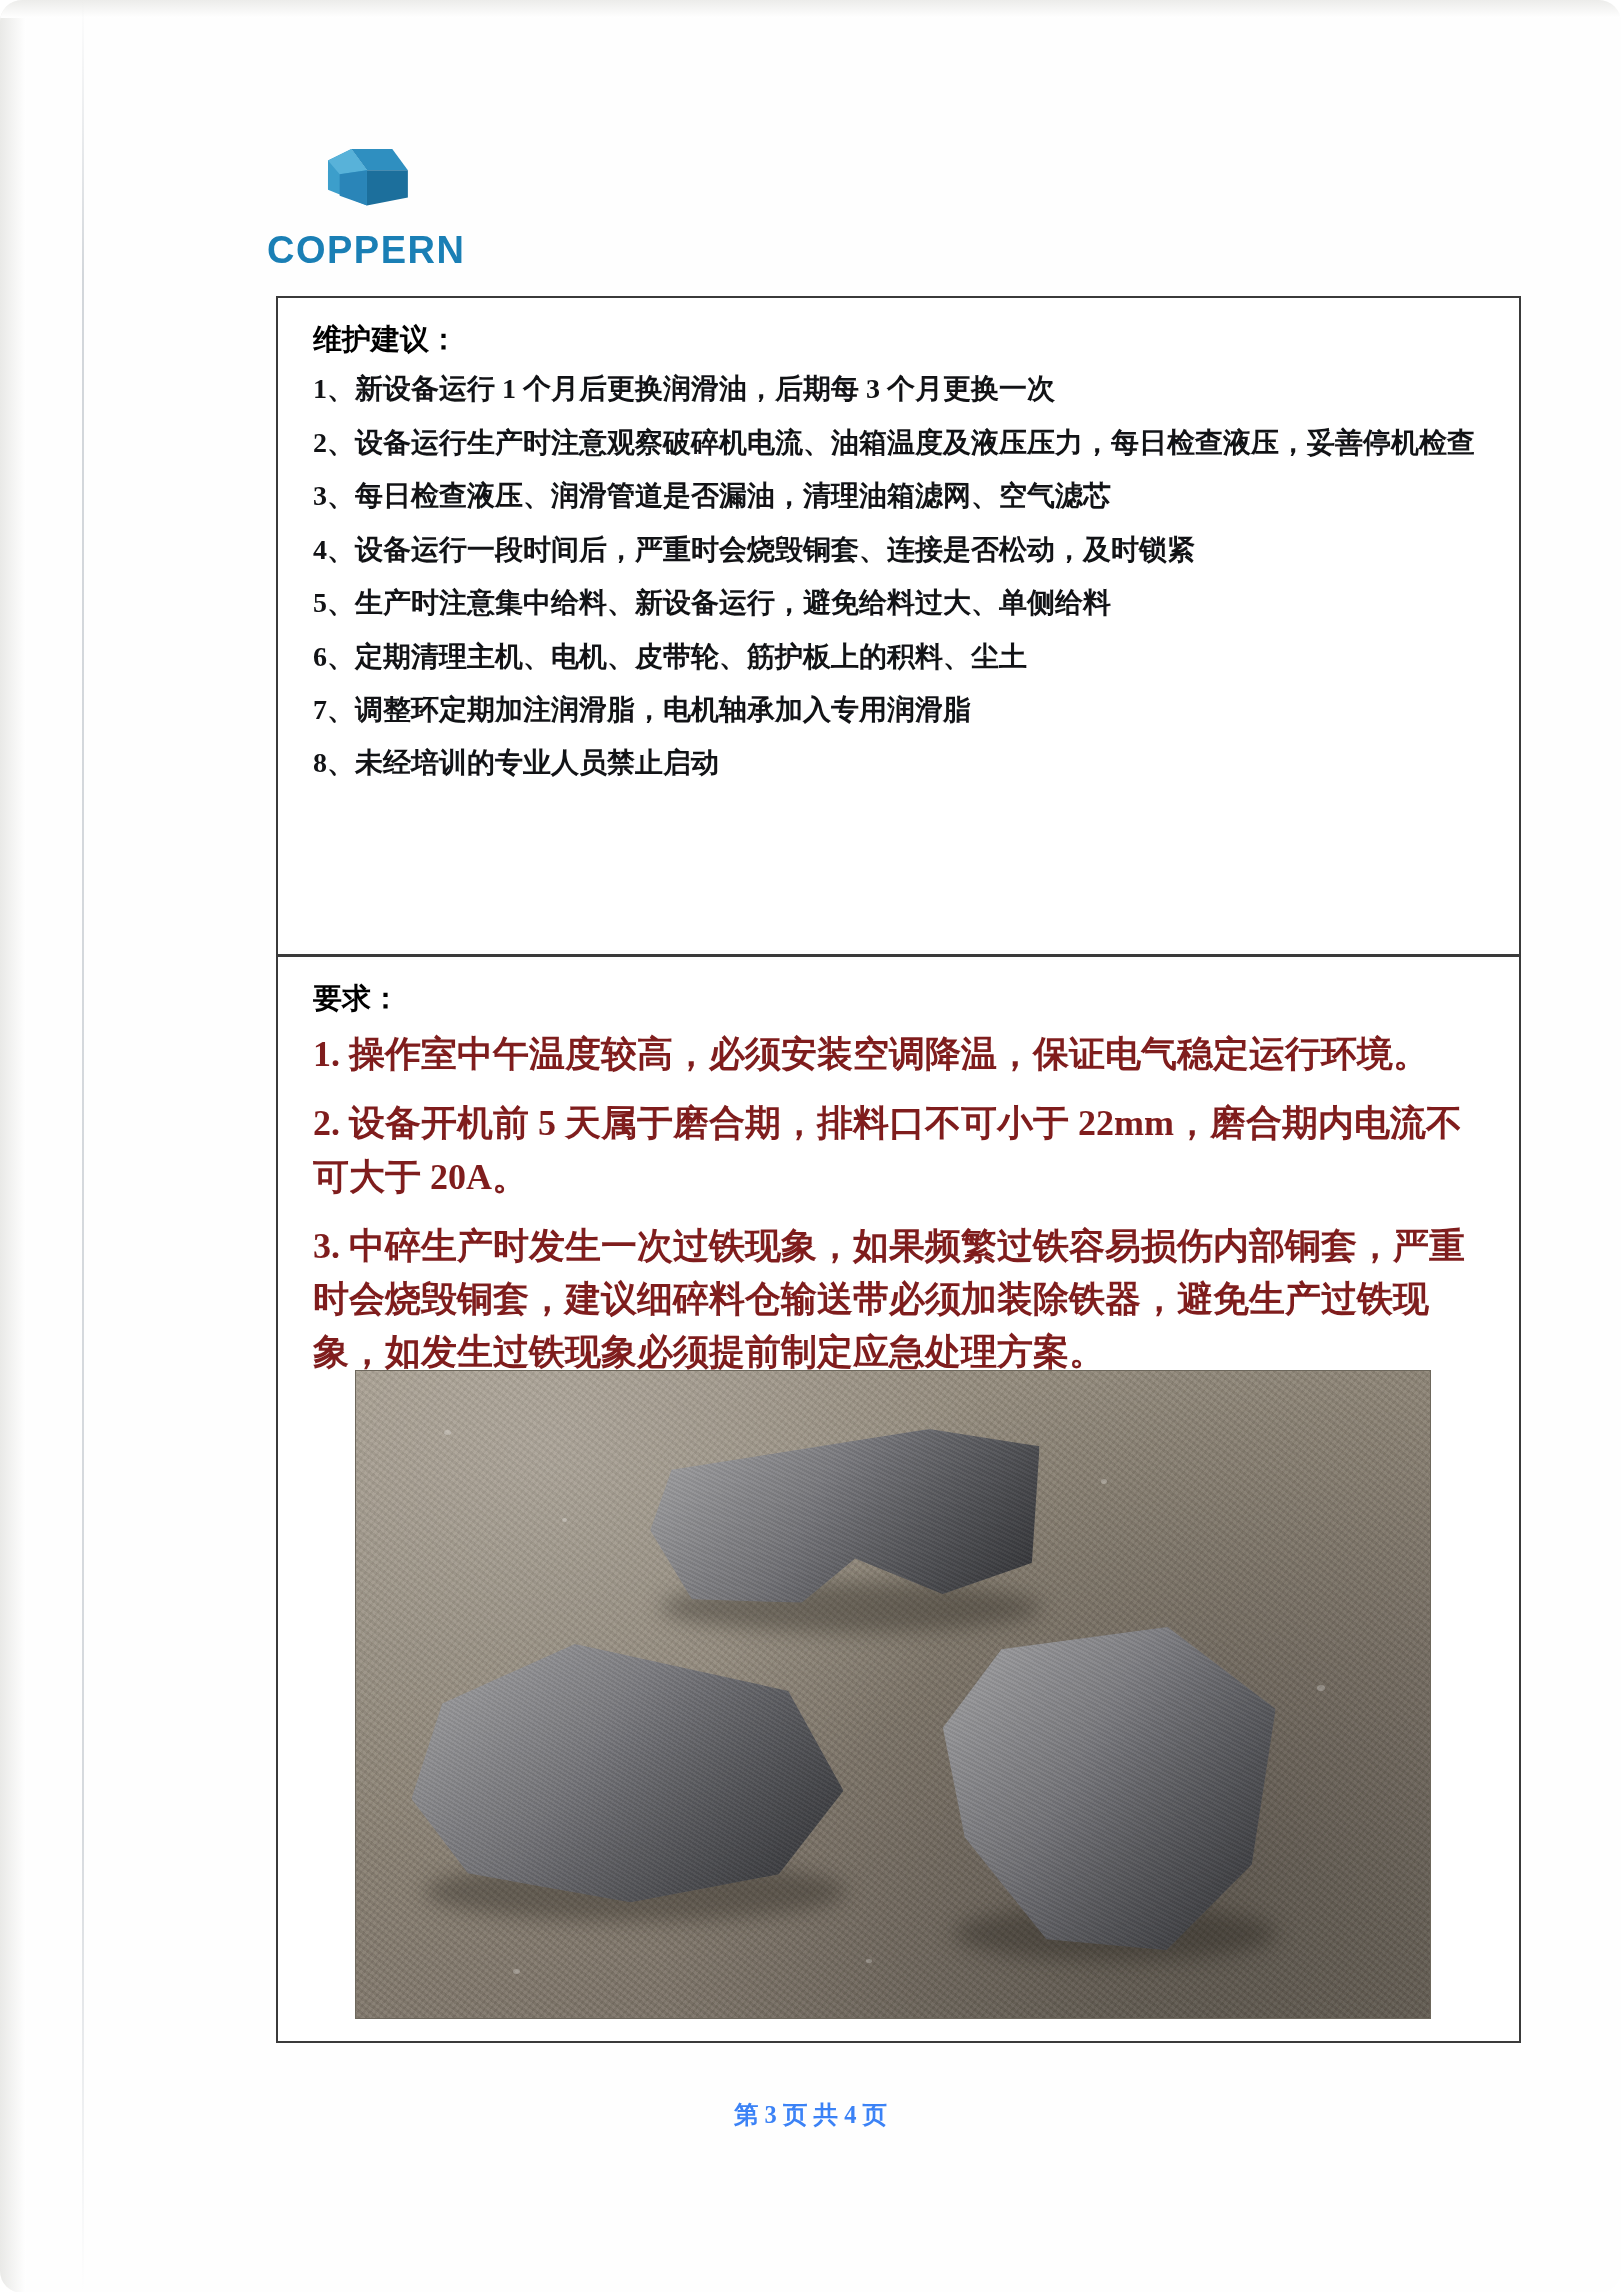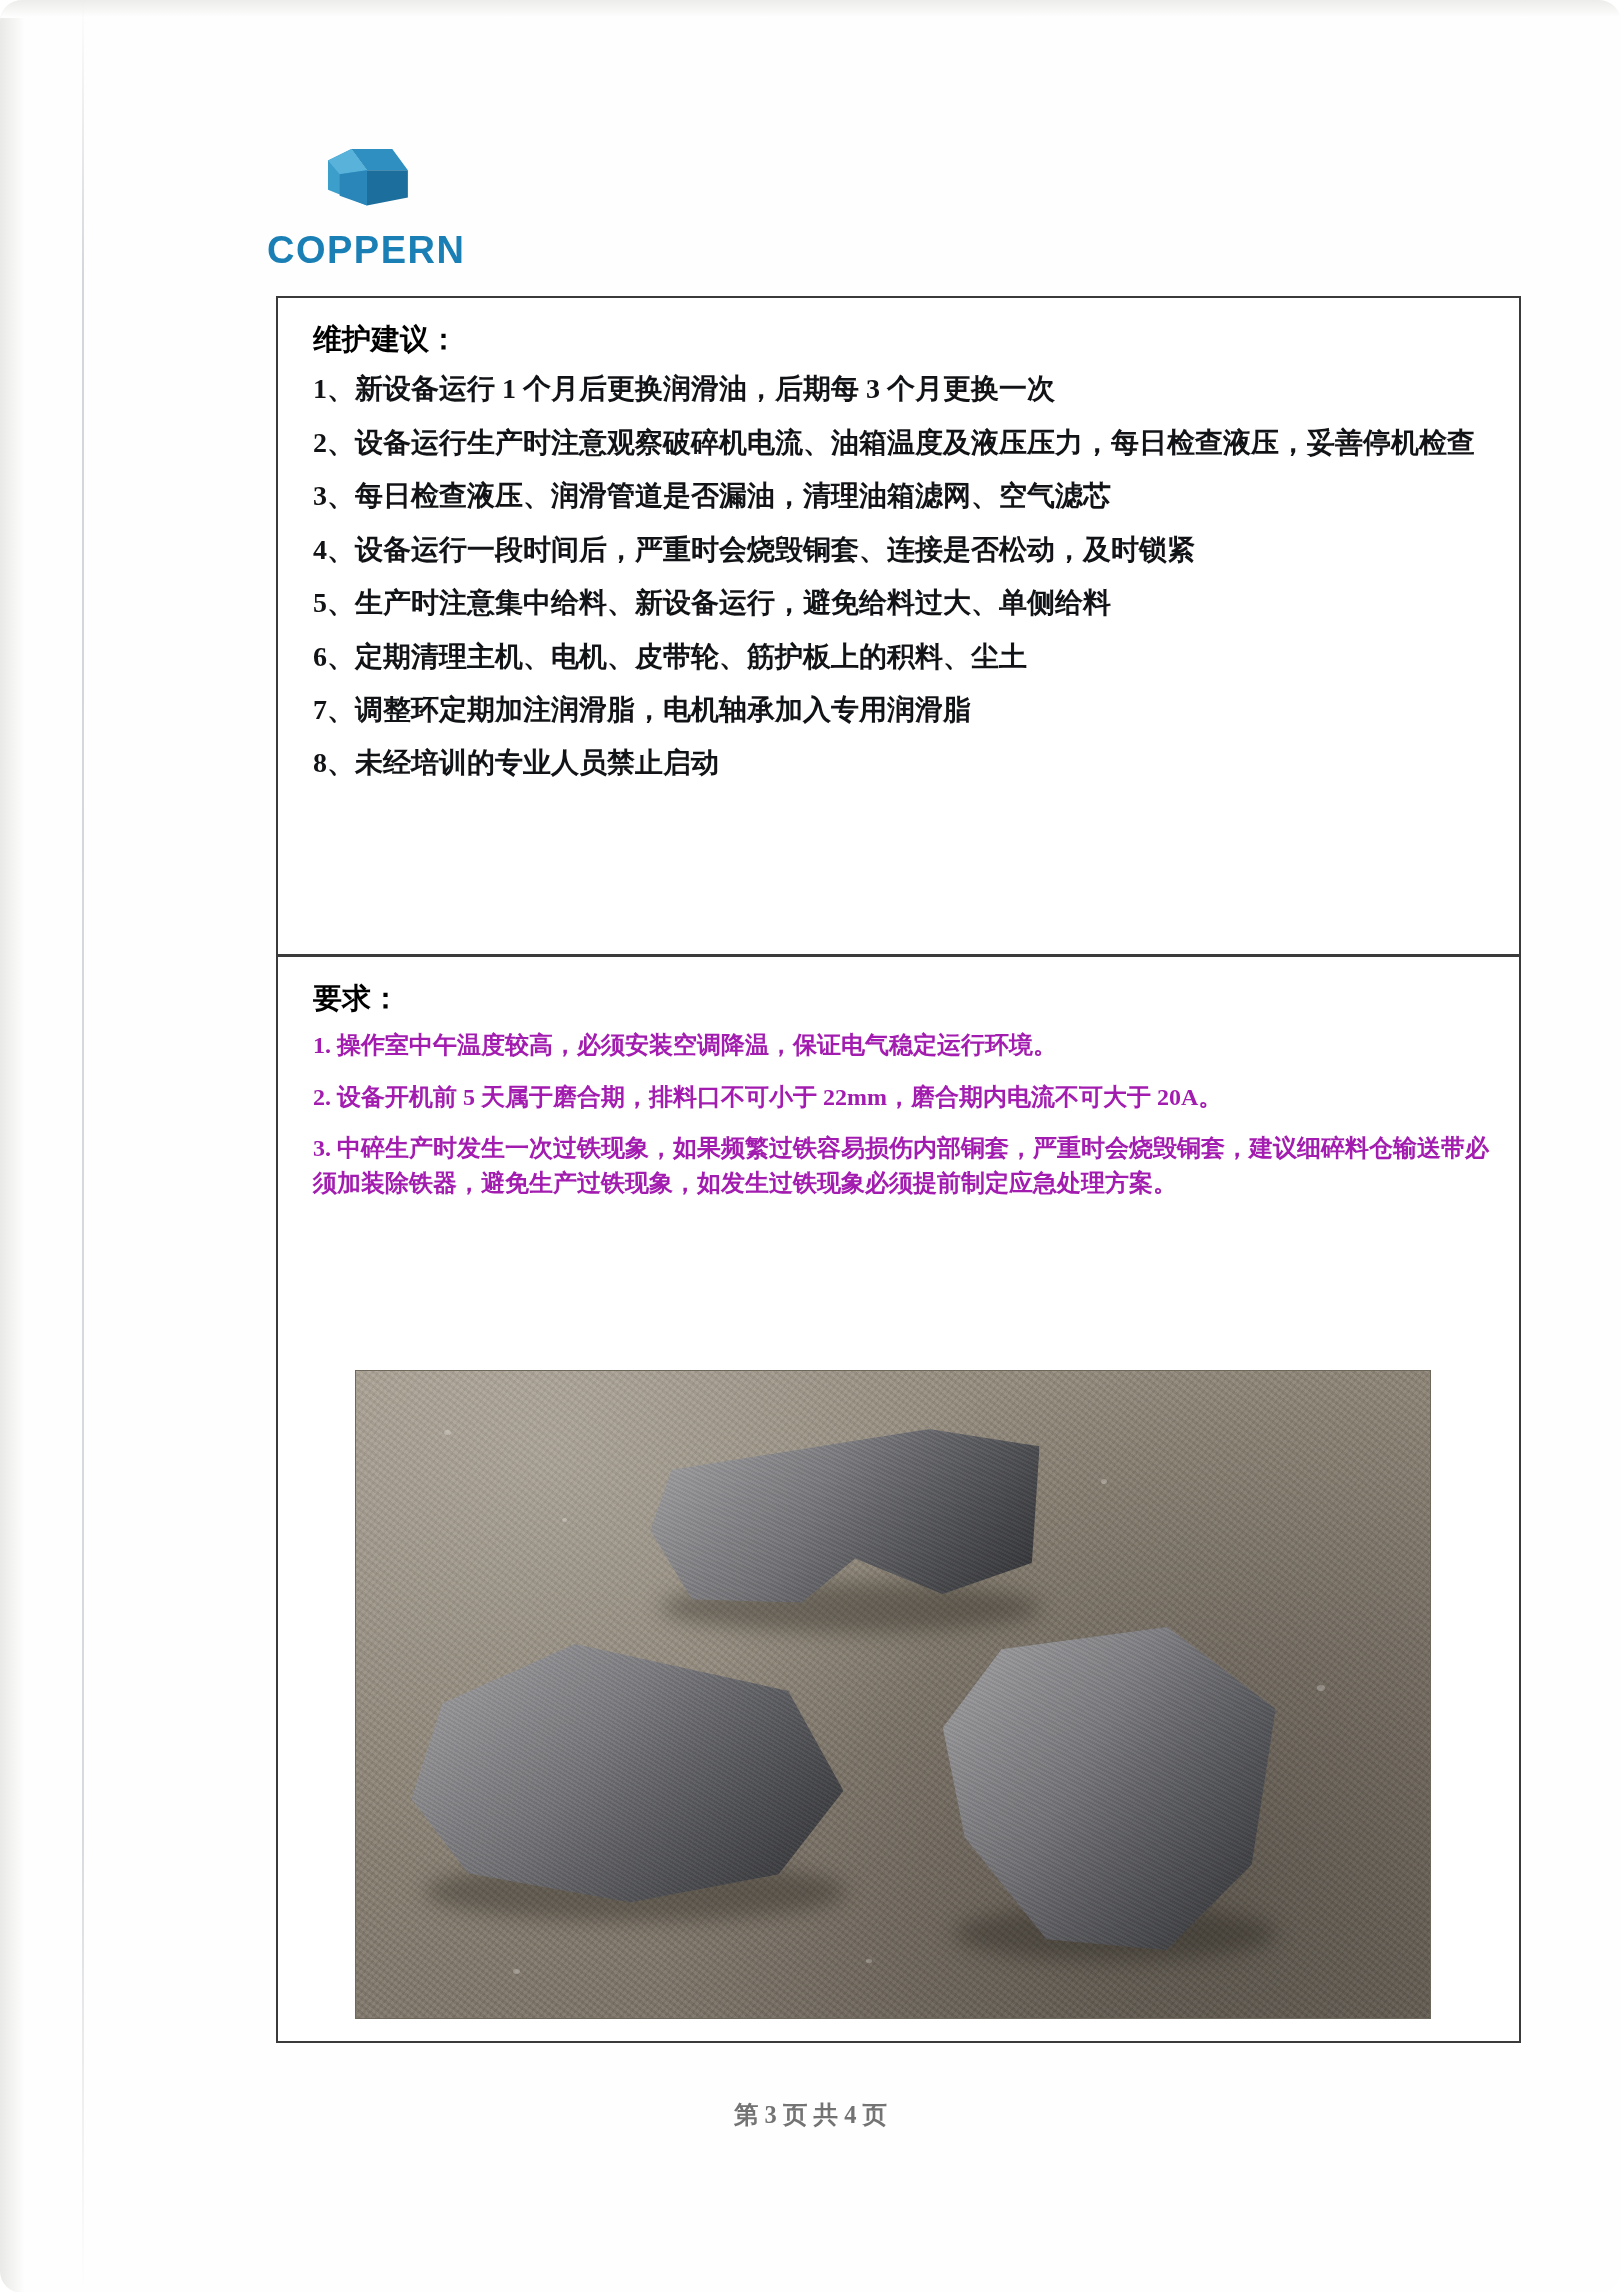--- a/index.html
+++ b/index.html
@@ -116,23 +116,23 @@
   ol.num-list li .txt {
     flex: 1 1 auto;
   }
 
   .req-list {
     margin: 0;
     padding: 0;
     list-style: none;
   }
   .req-list li {
-    font-size: 24px;
+    font-size: 36px;
     line-height: 1.48;
-    color: #a21caf;
+    color: #7f1d1d;
     margin-bottom: 15.7px;
     font-weight: bold;
     text-indent: 0;
   }
 
   
   .photo-wrap {
     position: absolute;
     left: 355px;
     top: 1370px;
@@ -190,21 +190,21 @@
     border-radius: 50%;
   }
 
   .page-footer {
     position: absolute;
     left: 0;
     top: 2098px;
     width: 100%;
     text-align: center;
     font-size: 24.5px;
-    color: #737373;
+    color: #3b82f6;
     font-weight: bold;
   }
 </style>
 </head>
 <body>
 
 <div class="page">
 
   <div class="scan-edge-left"></div>
   <div class="scan-edge-top"></div>

